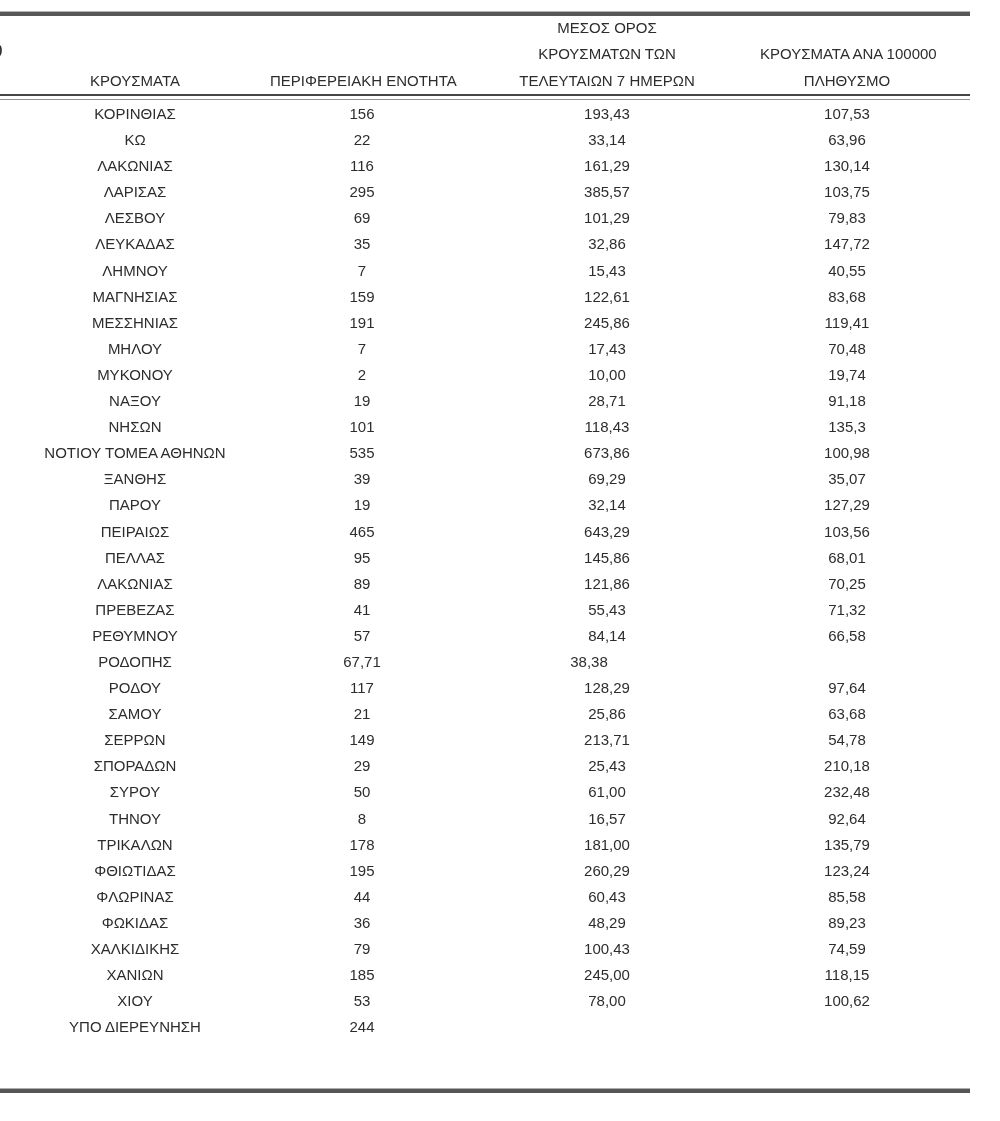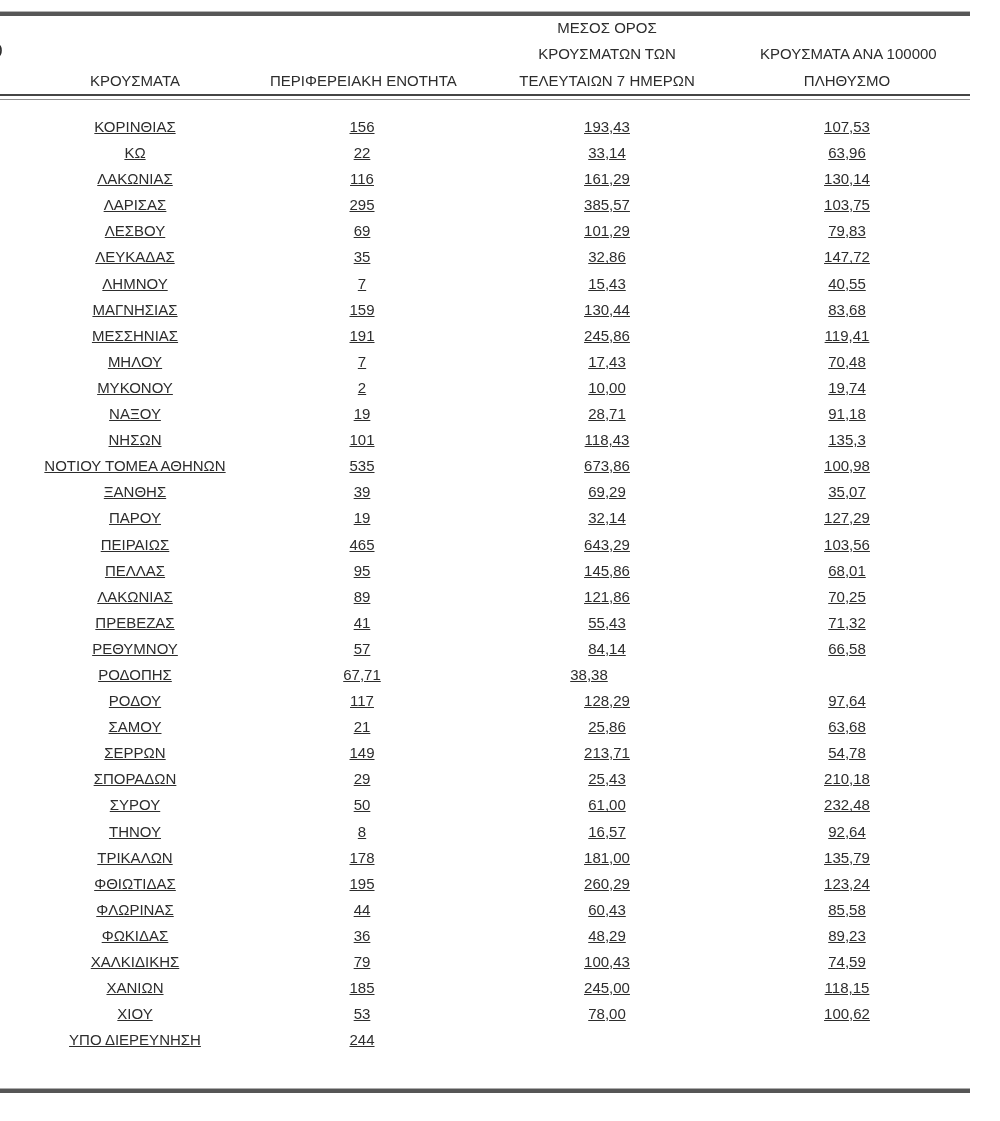--- a/index.html
+++ b/index.html
@@ -26,21 +26,21 @@
   .hcell{
     display:flex;flex-direction:column;justify-content:flex-end;
     text-align:center;
   }
   .hcell.c3{padding-right:36px;}
   .hline{height:26.3px;line-height:26.3px;font-size:15px;white-space:nowrap;}
   .rule-double{
     position:absolute;left:0;top:94px;width:970px;height:3px;
     border-top:2px solid #454545;border-bottom:1px solid #8f8f8f;
   }
-  .table-body{position:absolute;left:0;top:114px;width:970px;text-decoration:underline;}
+  .table-body{position:absolute;left:0;top:101px;width:970px;}
   .row{
     display:grid;grid-template-columns:270px 184px 306px 210px;
     height:26.1px;
   }
   .cell{
     text-align:center;font-size:15px;line-height:26.1px;white-space:nowrap;
   }
   .cell.c3{padding-right:36px;}
   .rule-bottom{
     position:absolute;left:0;top:1088px;width:970px;height:4px;
@@ -114,21 +114,21 @@
       </div>
       <div class="row">
         <div class="cell c0">ΛΗΜΝΟΥ</div>
         <div class="cell c1">7</div>
         <div class="cell c2">15,43</div>
         <div class="cell c3">40,55</div>
       </div>
       <div class="row">
         <div class="cell c0">ΜΑΓΝΗΣΙΑΣ</div>
         <div class="cell c1">159</div>
-        <div class="cell c2">130,44</div>
+        <div class="cell c2">122,61</div>
         <div class="cell c3">83,68</div>
       </div>
       <div class="row">
         <div class="cell c0">ΜΕΣΣΗΝΙΑΣ</div>
         <div class="cell c1">191</div>
         <div class="cell c2">245,86</div>
         <div class="cell c3">119,41</div>
       </div>
       <div class="row">
         <div class="cell c0">ΜΗΛΟΥ</div>

